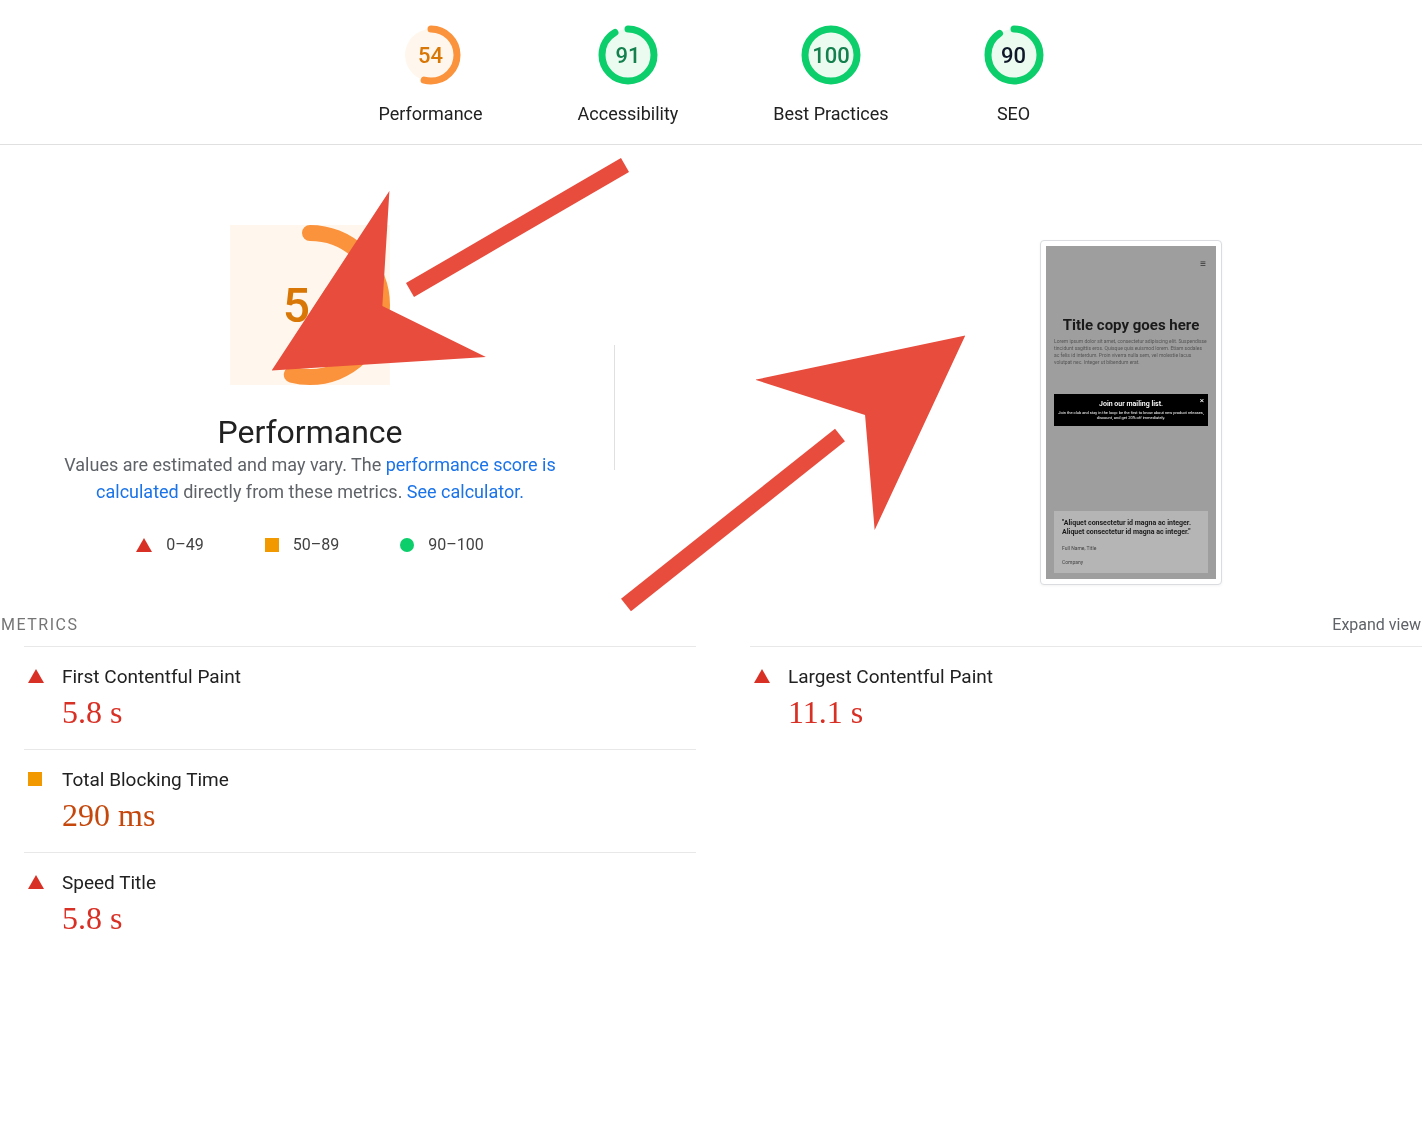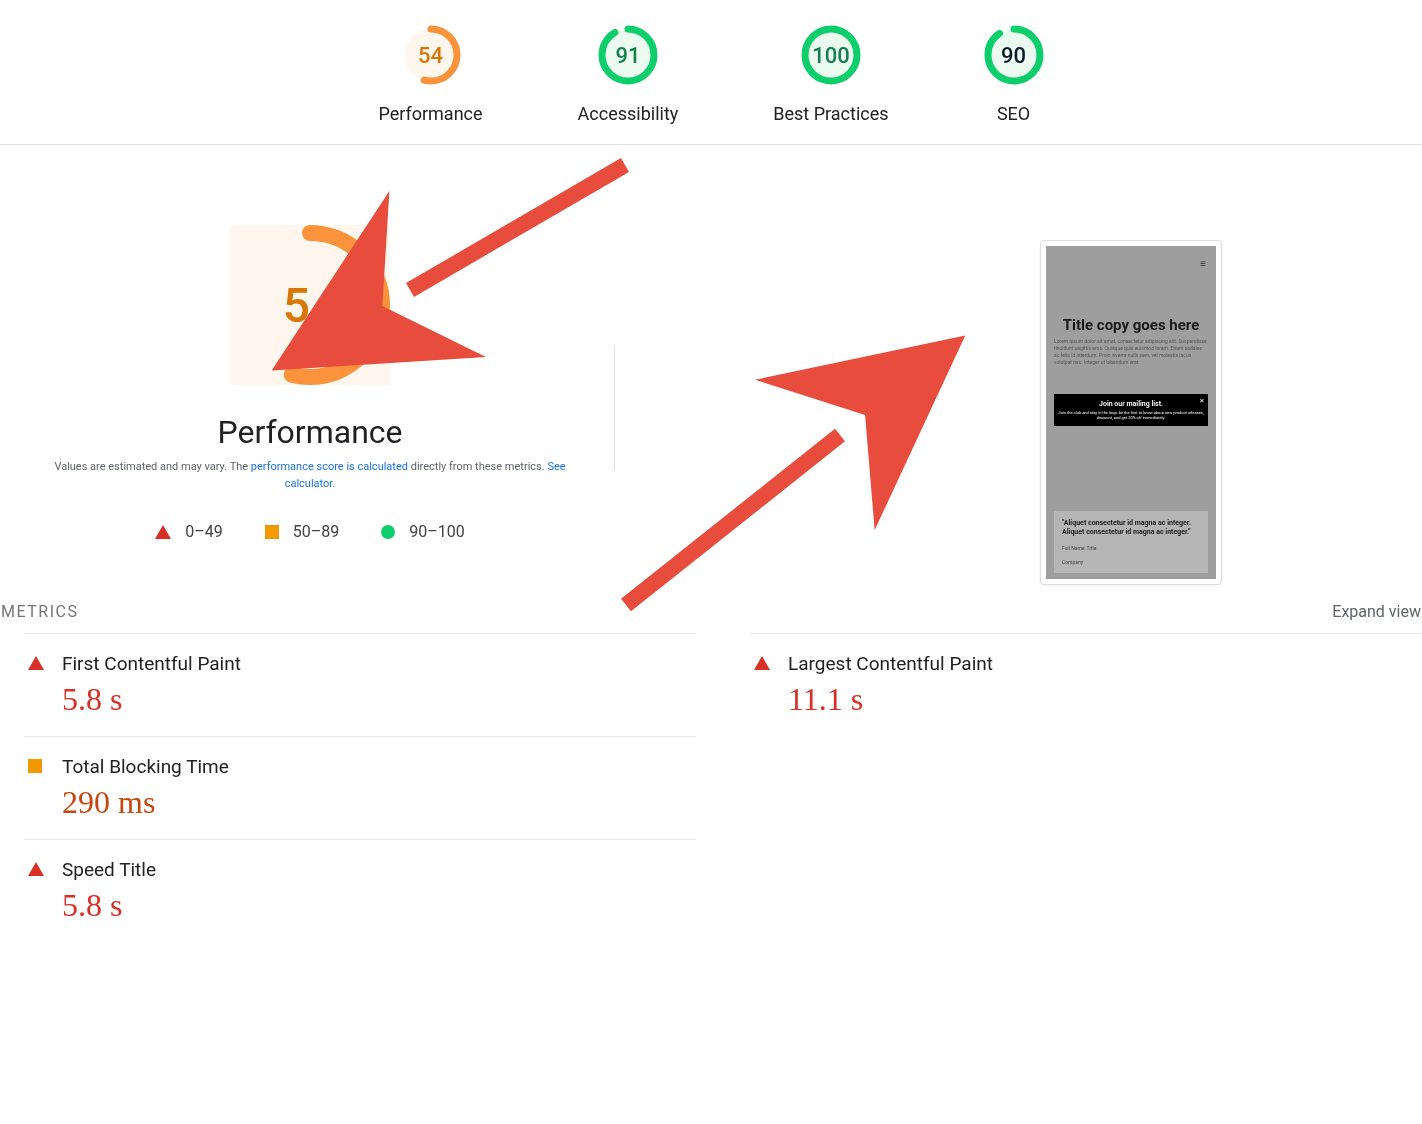--- a/index.html
+++ b/index.html
@@ -102,35 +102,35 @@
       color: #d97706;
     }
 
     .big-title {
       font-size: 32px;
       font-weight: 400;
       margin-top: 28px;
       color: #212121;
     }
     .description {
-      margin-top: 8px;
-      font-size: 11px;
+      margin-top: 0;
+      font-size: 18px;
       color: #5f6368;
       line-height: 1.5;
       padding: 0 40px;
     }
     .description a {
       color: #1a73e8;
       text-decoration: none;
     }
 
     .legend {
       display: flex;
       justify-content: center;
-      gap: 42px;
+      gap: 61px;
       margin-top: 30px;
       font-size: 16px;
       color: #424242;
     }
     .legend-item {
       display: flex;
       align-items: center;
       gap: 14px;
     }
     .tri-red {

